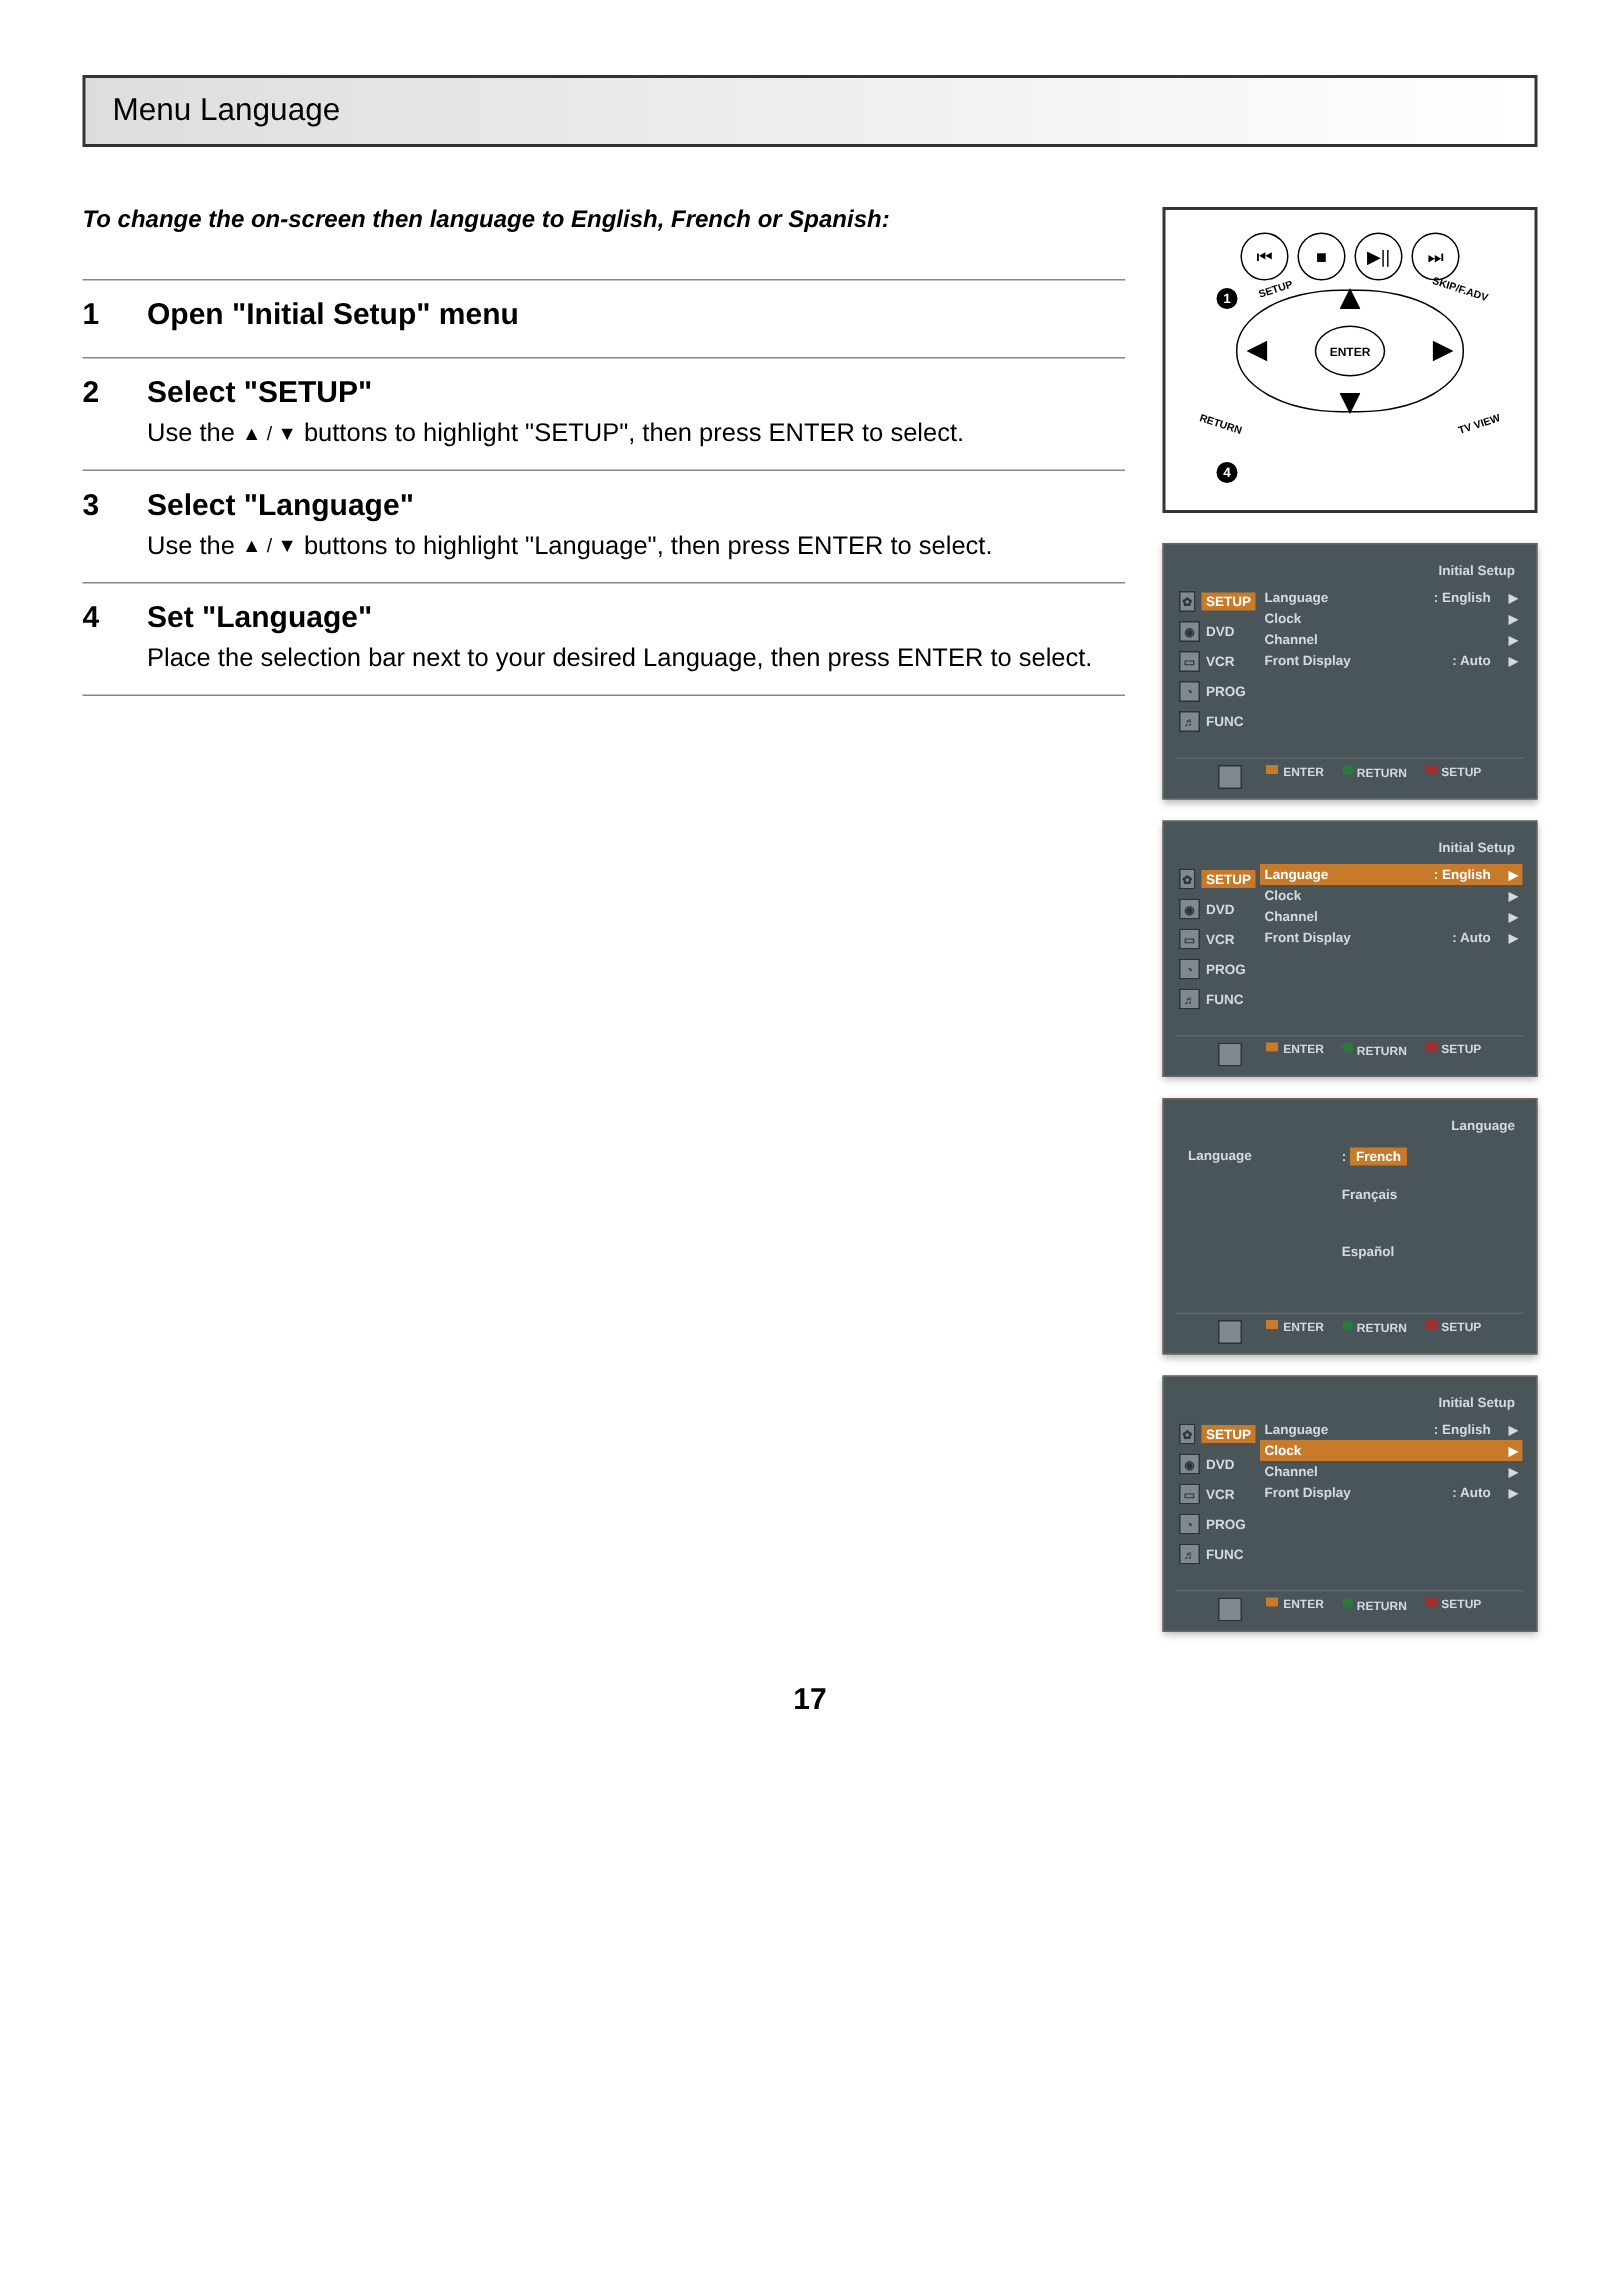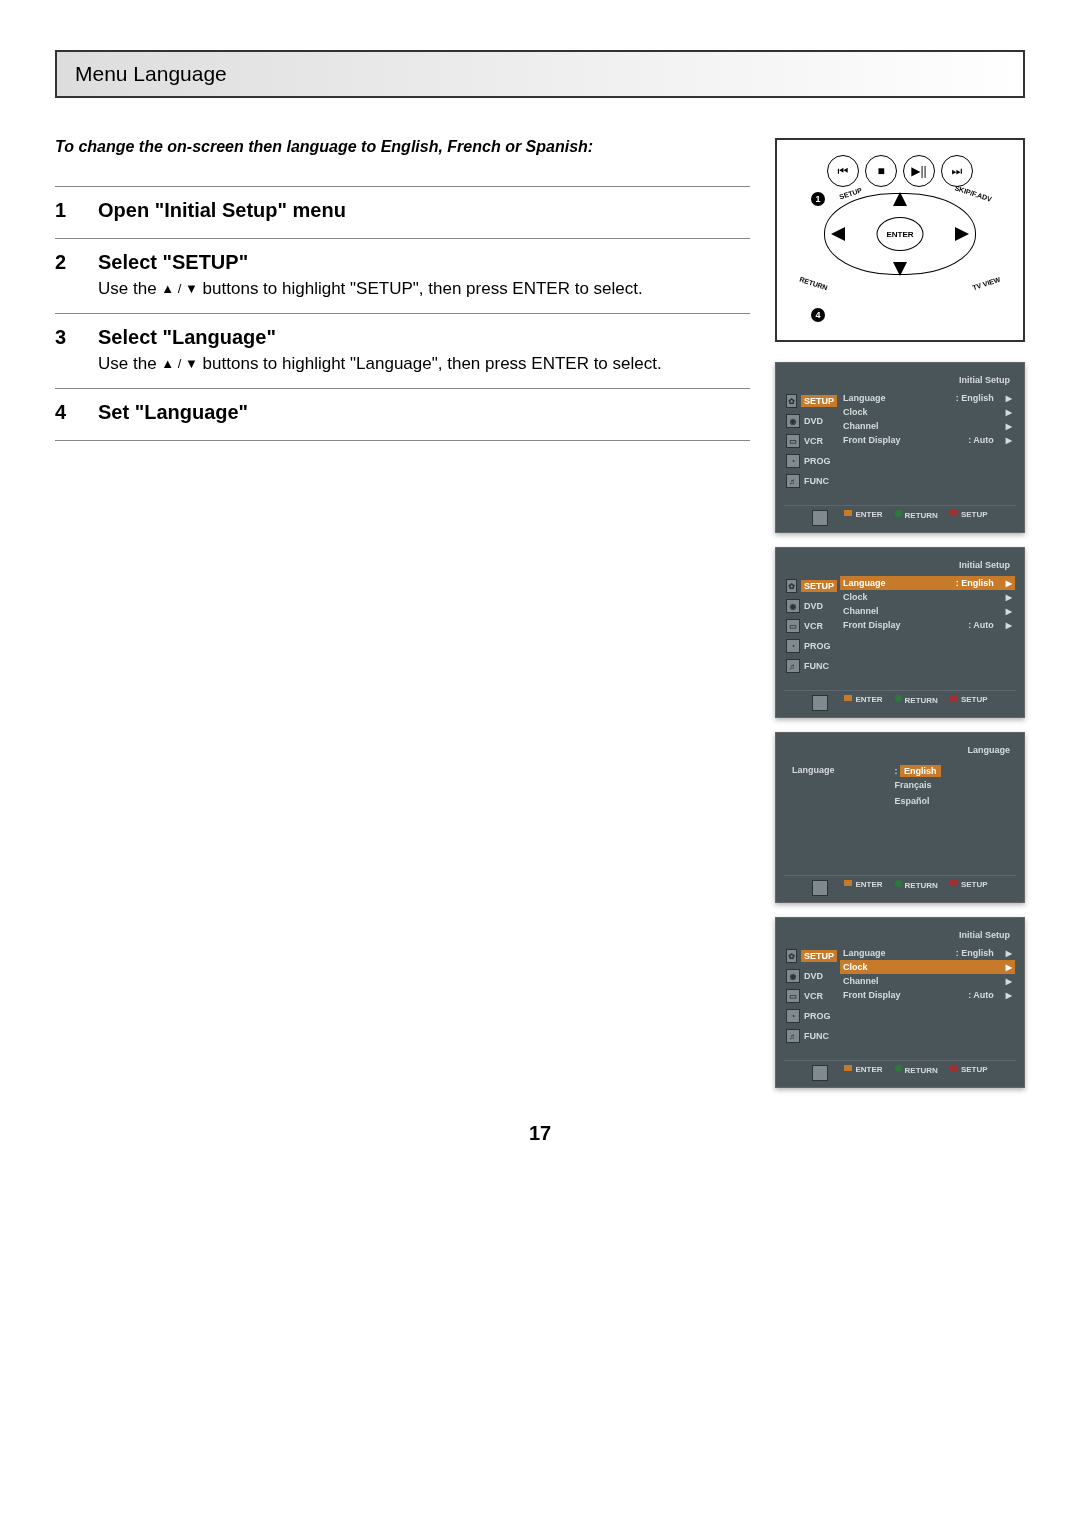--- a/index.html
+++ b/index.html
@@ -145,21 +145,21 @@
     display:flex;justify-content:center;gap:12px;font-size:8px;
   }
   .osd-foot span::before {
     content:"";display:inline-block;width:8px;height:6px;margin-right:3px;
     vertical-align:1px;
   }
   .osd-foot .en::before { background:#c77b2a; }
   .osd-foot .re::before { background:#2a7b3a;border-radius:50%;width:7px;height:7px; }
   .osd-foot .se::before { background:#a03030; }
   .osd-foot-icon { width:14px;height:14px;background:#808a8e;border:1px solid #2b3336;margin-right:4px; }
-  .osd-lang .osd-main .opt { padding:3px 0; }
+  .osd-lang .osd-main .opt { padding:14px 0; }
   .osd-lang .osd-main .opt.sel { background:#c77b2a;color:#fff;padding:1px 4px;display:inline-block; }
   .page-num {
     text-align:center;font-weight:bold;font-size:20px;margin-top:20px;
   }
 </style>
 </head>
 <body>
 
 <div class="page">
   <div class="title-box">
@@ -198,20 +198,23 @@
             <span>Use the </span><span class="arrow-glyph">▲ / ▼</span><span> buttons to highlight "Language", then press ENTER to select.</span>
           </div>
         </div>
       </div>
 
       <hr class="step-divider">
       <div class="step">
         <div class="step-num">4</div>
         <div>
           <div class="step-title">Set "Language"</div>
+          <div class="step-body">
+            <span>Place the selection bar next to your desired Language, then press ENTER to select.</span>
+          </div>
         </div>
       </div>
       <hr class="step-divider">
     </div>
 
     <div class="right-col">
 
       <div class="remote">
         <div class="topbtns">
           <div class="cbtn">⏮</div>
@@ -343,21 +346,21 @@
       </div>
 
       <div class="osd osd-lang">
         <div class="osd-header">Language</div>
         <div class="osd-body">
           <div class="osd-main" style="padding:4px 8px;">
             <div style="display:flex;gap:60px;">
               <span>Language</span>
               <div>
                 <span>:</span>
-                <span class="opt sel">English</span>
+                <span class="opt sel">French</span>
                 <div class="opt">Français</div>
                 <div class="opt">Español</div>
               </div>
             </div>
           </div>
         </div>
         <div class="osd-foot">
           <div class="osd-foot-icon"></div>
           <span class="en">ENTER</span>
           <span class="re">RETURN</span>

